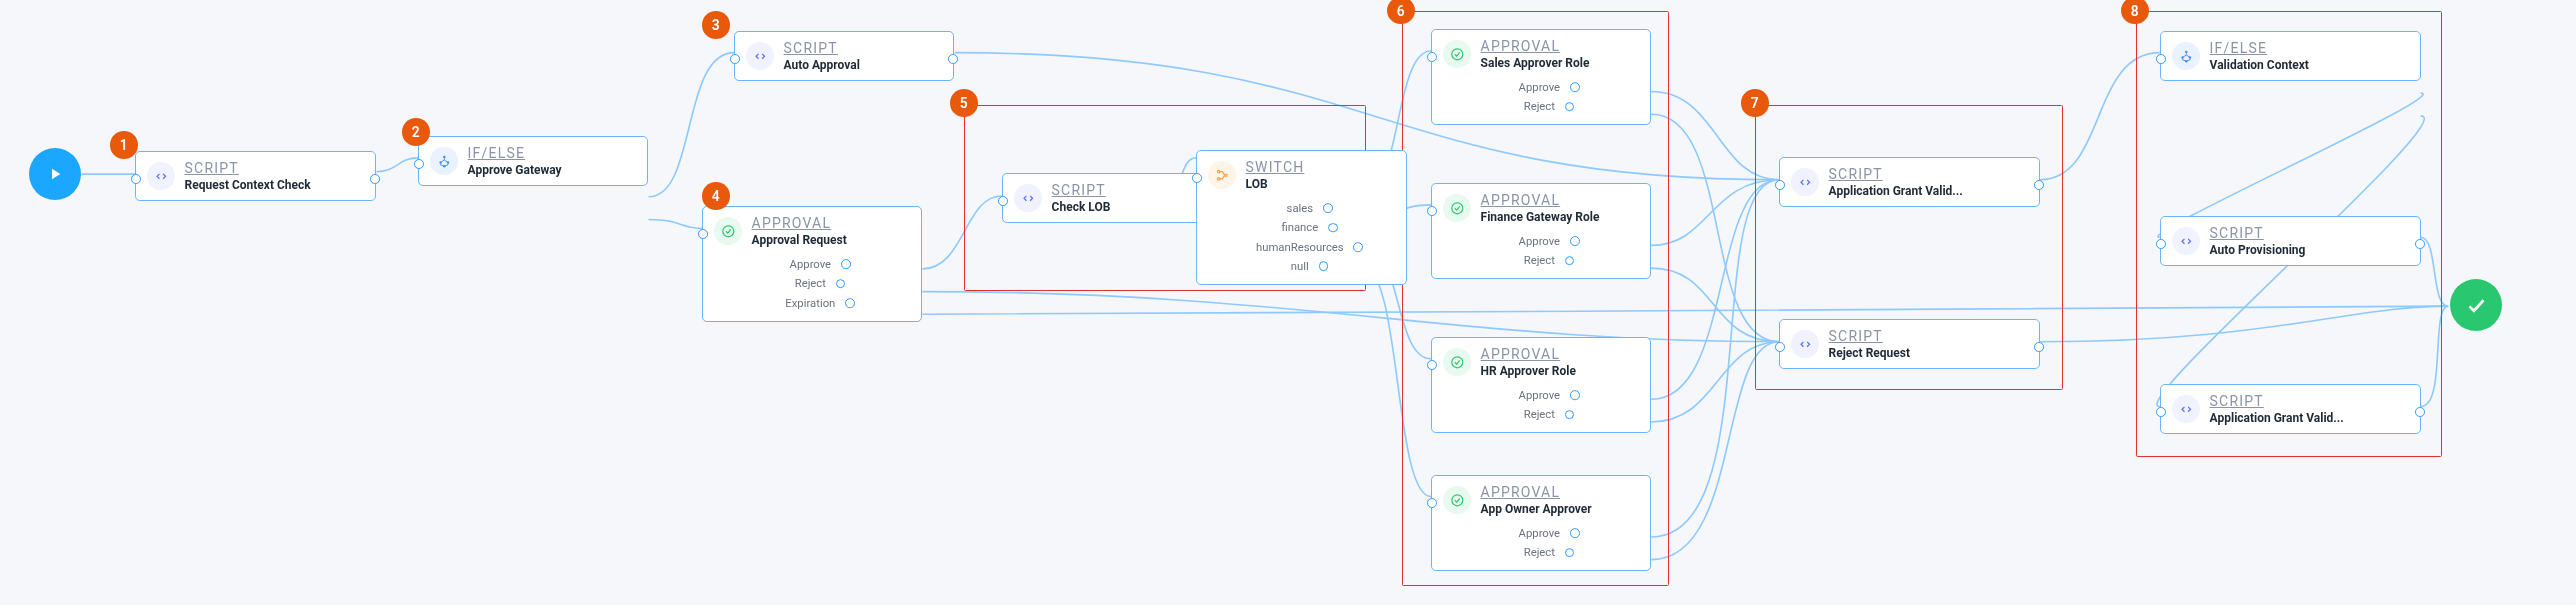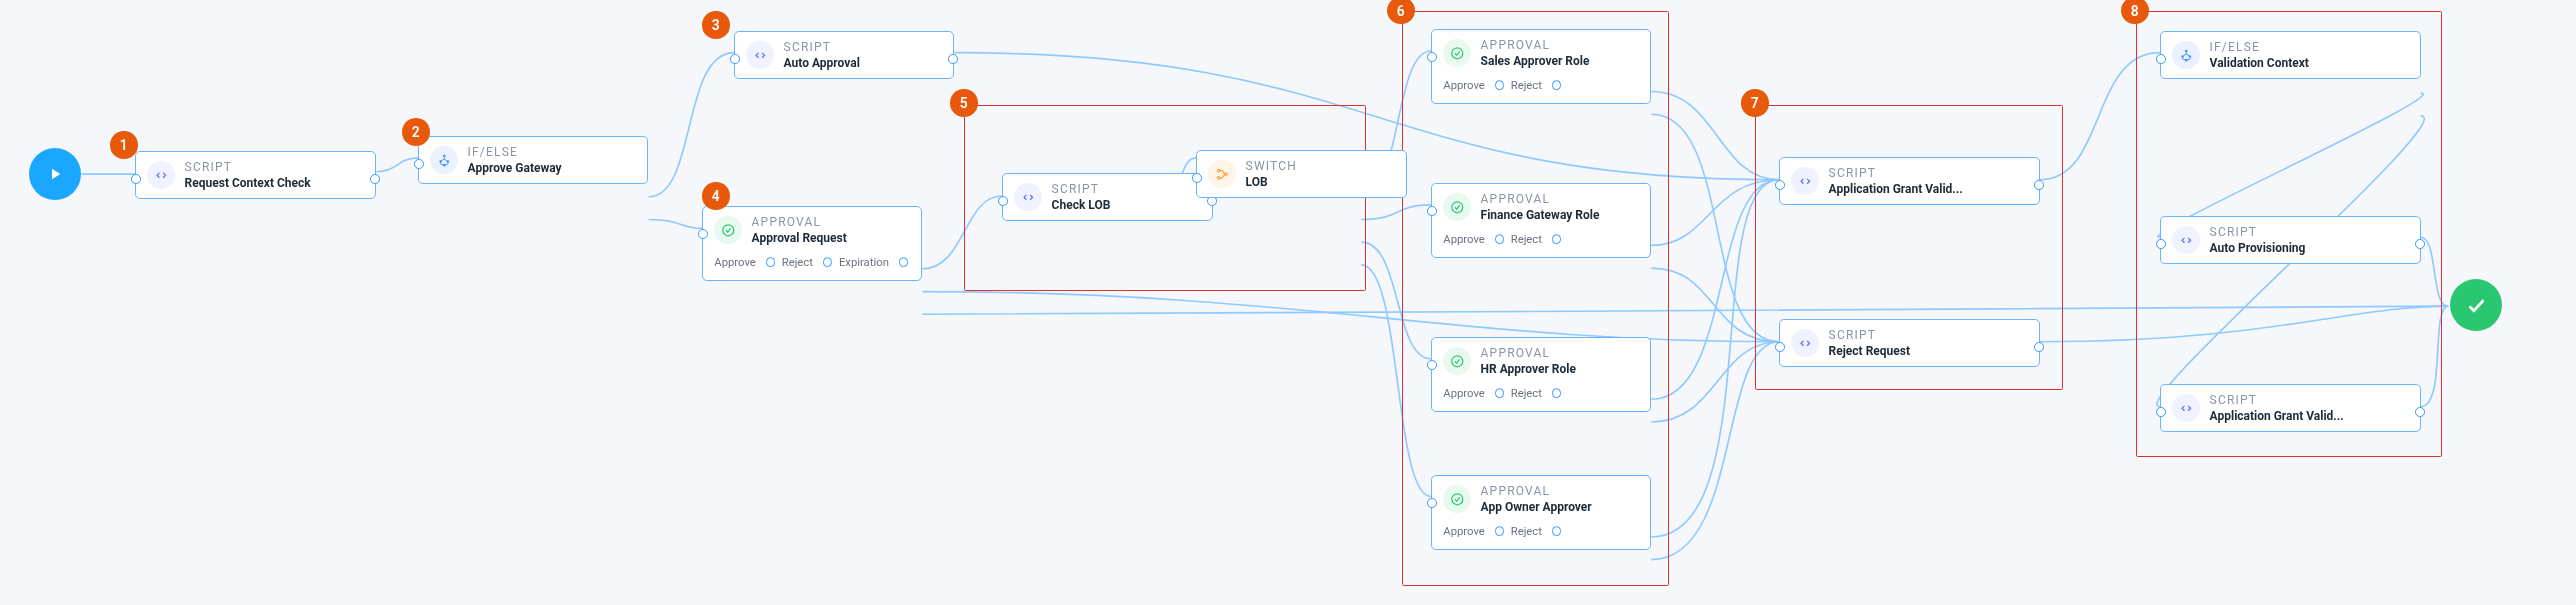--- a/index.html
+++ b/index.html
@@ -41,34 +41,36 @@
     justify-content: center;
     flex-shrink: 0;
   }
   .icon-script { background: #f0f2ff; color: #5b6fff; }
   .icon-ifelse { background: #eaf2ff; color: #3f8cff; }
   .icon-approval { background: #e8faf0; color: #29c76f; }
   .icon-switch { background: #fff4e8; color: #ff9f43; }
   .icon-circle svg { width: 14.6px; height: 14.6px; }
   .node .texts { display: flex; flex-direction: column; }
   .node .type-label {
-    font-size: 12px;
+    font-size: 14px;
     letter-spacing: 1.2px;
     color: #8a94a6;
     text-transform: uppercase;
+    text-decoration: underline;
   }
   .node .title {
     font-size: 12px;
     font-weight: 700;
     color: #1f2a37;
     margin-top: 1.6px;
   }
   .node .outputs {
     display: flex;
-    align-items: flex-start;
+    flex-direction: column;
+    align-items: center;
     padding: 0 0 8px 0;
   }
   .node .output-row {
     position: relative;
     padding: 3.2px 14.6px 3.2px 11.3px;
     font-size: 11.3px;
     color: #6b7280;
   }
   .port {
     position: absolute;
@@ -314,20 +316,26 @@
           <circle cx="6" cy="18" r="2"></circle>
           <circle cx="18" cy="12" r="2"></circle>
           <path d="M8 6h4l4 6M8 18h4l4-6"></path>
         </svg>
     </div>
     <div class="texts">
       <span class="type-label">SWITCH</span>
       <span class="title">LOB</span>
     </div>
   </div>
+  <div class="outputs">
+    <div class="output-row"><span>sales</span><div class="port out"></div></div>
+    <div class="output-row"><span>finance</span><div class="port out"></div></div>
+    <div class="output-row"><span>humanResources</span><div class="port out"></div></div>
+    <div class="output-row"><span>null</span><div class="port out"></div></div>
+  </div>
 </div>
 
 <div class="node" style="left:1431px; top:29px; width:220px;">
   <div class="port header-in"></div>
   <div class="header">
     <div class="icon-circle icon-approval">
       <svg viewBox="0 0 24 24" fill="none" stroke="currentColor" stroke-width="2">
           <circle cx="12" cy="12" r="9"></circle>
           <polyline points="8,12 11,15 16,9"></polyline>
         </svg>

